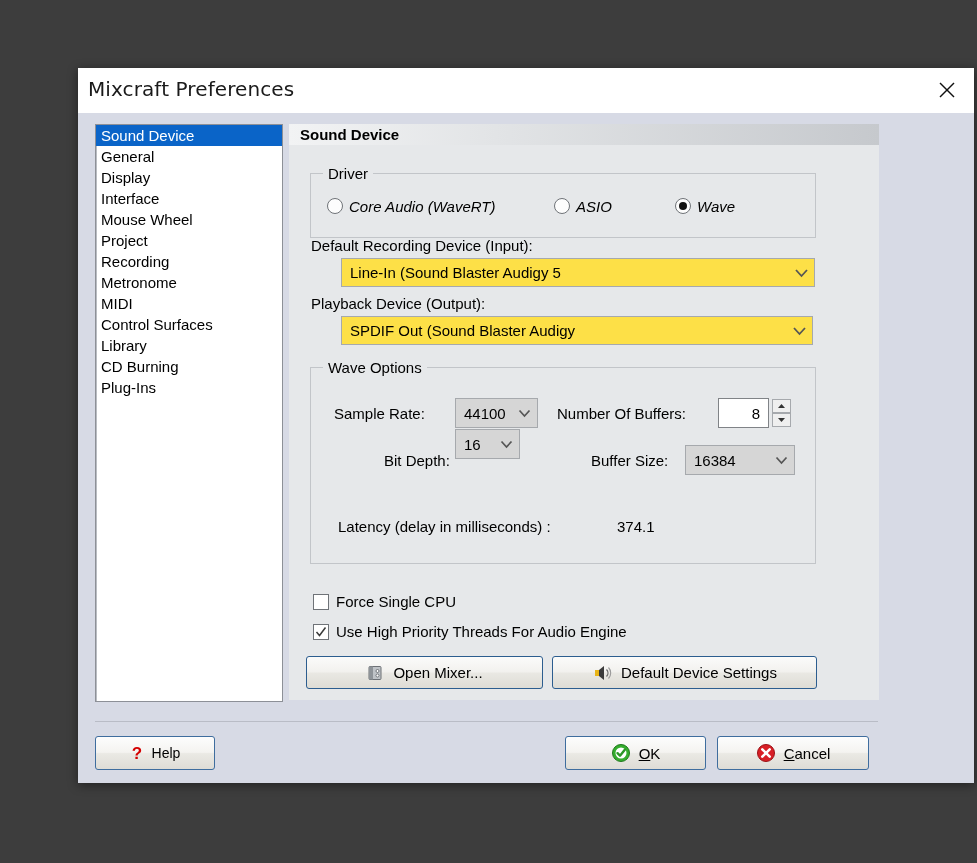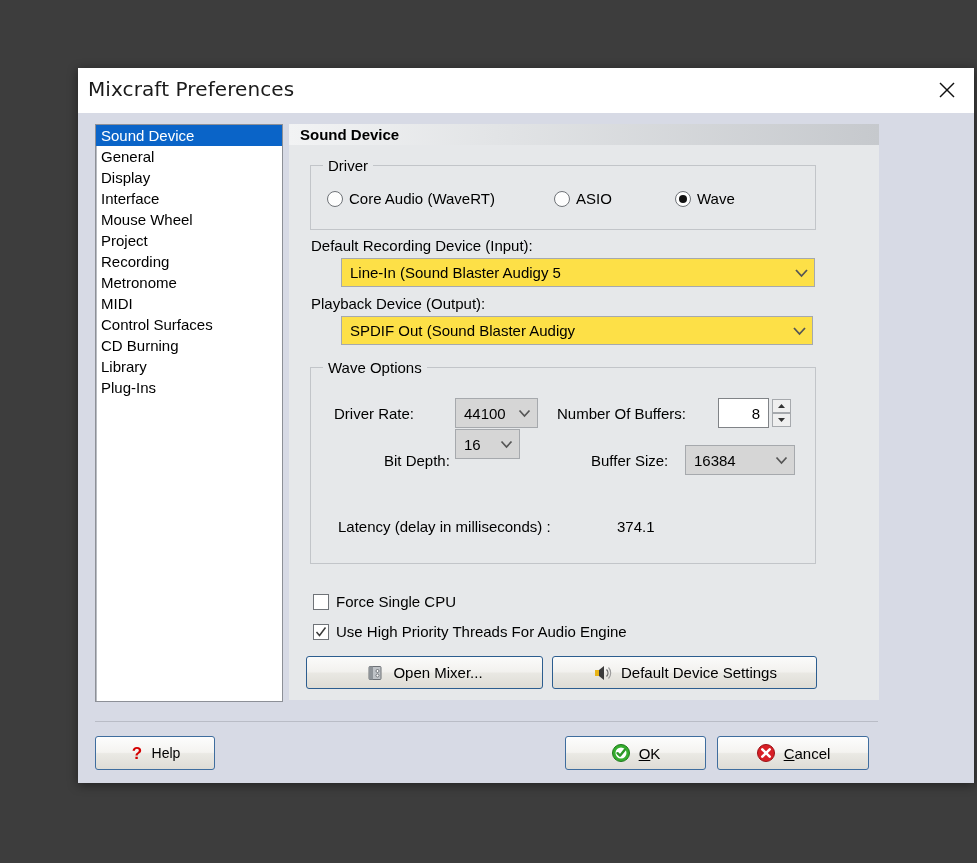--- a/index.html
+++ b/index.html
@@ -112,22 +112,23 @@
     top: -9px; left: 12px;
     background: #e6e8ea;
     padding: 0 5px;
     font-size: 15px;
     color: #000;
   }
 
   
   .radio-wrap {
     position: absolute;
-    display: flex; align-items: flex-end;
-    cursor: pointer;
+    display: flex; align-items: flex-start;
+    cursor: pointer;
+    font-style: italic;
   }
   .radio {
     width: 16px; height: 16px; border-radius: 50%;
     border: 1px solid #6f7378;
     background: #fdfdfd;
     box-sizing: border-box;
     position: relative;
     flex: none;
   }
   .radio.checked::after {
@@ -280,34 +281,34 @@
       <div class="side-item selected"><span>Sound Device</span></div>
       <div class="side-item"><span>General</span></div>
       <div class="side-item"><span>Display</span></div>
       <div class="side-item"><span>Interface</span></div>
       <div class="side-item"><span>Mouse Wheel</span></div>
       <div class="side-item"><span>Project</span></div>
       <div class="side-item"><span>Recording</span></div>
       <div class="side-item"><span>Metronome</span></div>
       <div class="side-item"><span>MIDI</span></div>
       <div class="side-item"><span>Control Surfaces</span></div>
+      <div class="side-item"><span>Library</span></div>
       <div class="side-item"><span>CD Burning</span></div>
-      <div class="side-item"><span>Library</span></div>
       <div class="side-item"><span>Plug-Ins</span></div>
     </div>
 
     <div id="content">
 
       <div id="panel-header">
         <div id="panel-header-text">Sound Device</div>
       </div>
 
       <div id="panel-area">
 
-        <div class="groupbox" style="left:21px; top:20px; width:504px; height:63px;">
+        <div class="groupbox" style="left:21px; top:28px; width:504px; height:63px;">
           <div class="group-legend">Driver</div>
 
           <div class="radio-wrap" style="left:16px; top:24px;">
             <span class="radio"></span>
             <span class="radio-label">Core Audio (WaveRT)</span>
           </div>
 
           <div class="radio-wrap" style="left:243px; top:24px;">
             <span class="radio"></span>
             <span class="radio-label">ASIO</span>
@@ -335,21 +336,21 @@
           <span class="combo-arrow">
             <svg width="15" height="10" viewBox="0 0 15 10">
                 <polyline points="2,2 7.5,8 13,2" fill="none" stroke="#555" stroke-width="1.8"></polyline>
               </svg>
           </span>
         </div>
 
         <div class="groupbox" style="left:21px; top:222px; width:504px; height:195px;">
           <div class="group-legend">Wave Options</div>
 
-          <div class="flabel" style="left:23px; top:37px;">Driver Rate:</div>
+          <div class="flabel" style="left:23px; top:37px;">Sample Rate:</div>
           <div class="combo" style="left:144px; top:30px; width:83px; height:30px;">
             <span class="combo-text">44100</span>
             <span class="combo-arrow">
               <svg width="13" height="9" viewBox="0 0 13 9">
                   <polyline points="1.5,1.5 6.5,7 11.5,1.5" fill="none" stroke="#555" stroke-width="1.7"></polyline>
                 </svg>
             </span>
           </div>
 
           <div class="flabel" style="left:246px; top:37px;">Number Of Buffers:</div>

